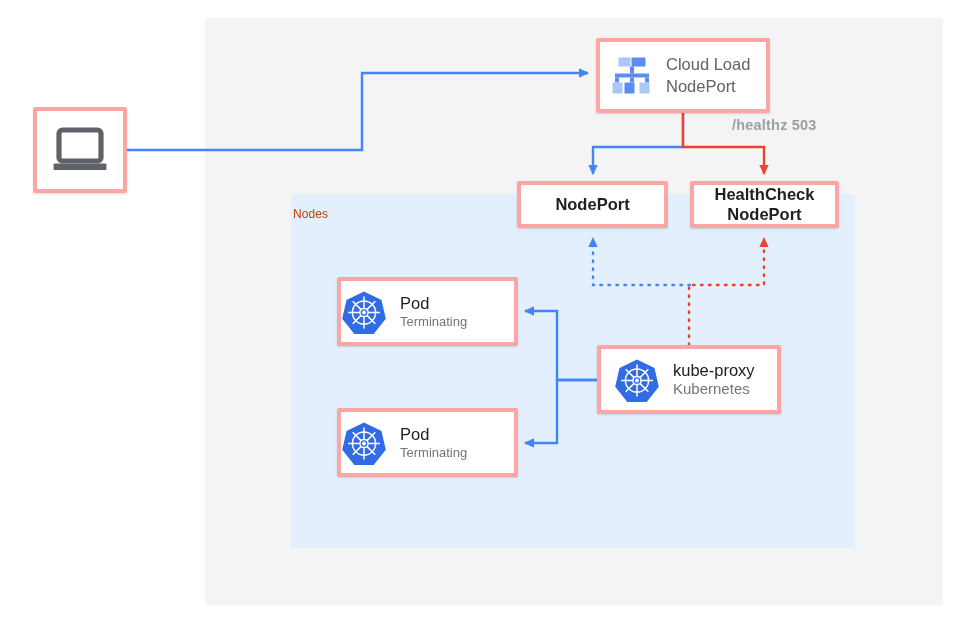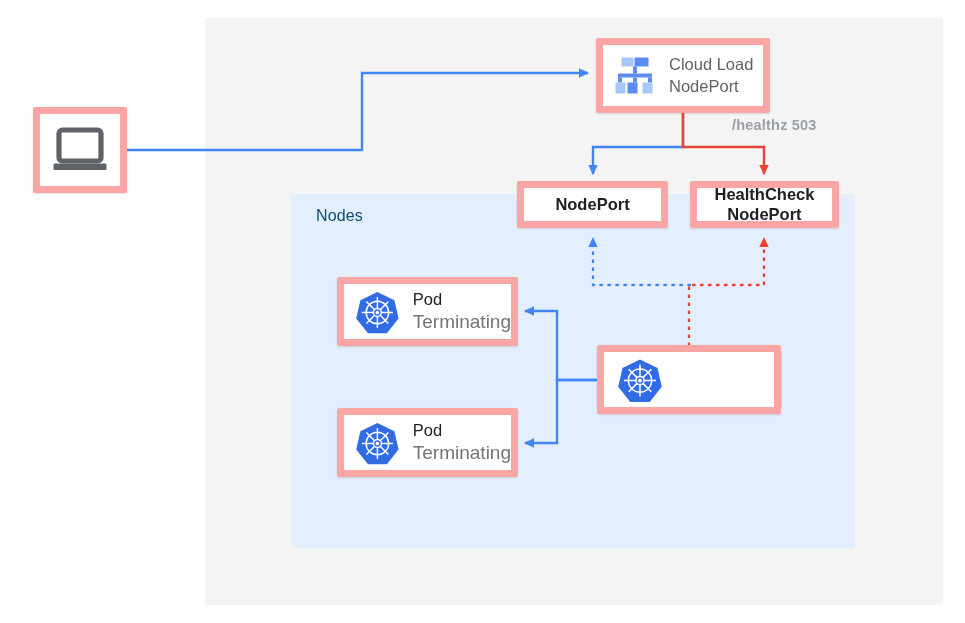--- a/index.html
+++ b/index.html
@@ -29,30 +29,30 @@
     background: #f4f4f4;
     border-radius: 3px;
   }
   .panel-nodes {
     left: 291px; top: 194px;
     width: 564px; height: 354px;
     background: #e3effc;
     border-radius: 3px;
   }
   .panel-nodes-label {
-    left: 316px; top: 207px;
-    font-size: 16px;
-    color: #0c4a6e;
+    left: 293px; top: 207px;
+    font-size: 12px;
+    color: #c2410c;
     letter-spacing: .1px;
   }
 
   
   .card {
     background: #ffffff;
-    border: 7px solid #fca5a5;
+    border: 4px solid #fca5a5;
     border-radius: 2px;
     box-shadow: 0 1px 2px rgba(60,64,67,.18);
     box-sizing: border-box;
   }
 
   
   .client-box {
     left: 33px; top: 107px;
     width: 94px; height: 86px;
     display: flex; align-items: center; justify-content: center;
@@ -89,32 +89,32 @@
     color: #202124;
     text-align: center;
     line-height: 1.2;
   }
 
   
   .pod-box {
     left: 337px;
     width: 181px; height: 69px;
     display: flex; align-items: center;
-    padding-left: 12px;
+    padding-left: 1px;
   }
   .pod-box.p1 { top: 277px; }
   .pod-box.p2 { top: 408px; }
   .pod-text { margin-left: 14px; }
   .pod-title {
     font-size: 16.5px;
     color: #202124;
     line-height: 1.25;
   }
   .pod-sub {
-    font-size: 19px;
+    font-size: 13px;
     color: #757575;
     line-height: 1.25;
   }
 
   
   .kp-box {
     left: 597px; top: 345px;
     width: 184px; height: 69px;
     display: flex; align-items: center;
     padding-left: 14px;
@@ -288,15 +288,19 @@
         <line x1="22" y1="26.6" x2="22" y2="38.5"></line>
         <line x1="6" y1="22.5" x2="17.9" y2="22.5"></line>
         <line x1="26.1" y1="22.5" x2="38" y2="22.5"></line>
         <line x1="10.7" y1="11.2" x2="19.1" y2="19.6"></line>
         <line x1="24.9" y1="25.4" x2="33.3" y2="33.8"></line>
         <line x1="33.3" y1="11.2" x2="24.9" y2="19.6"></line>
         <line x1="19.1" y1="25.4" x2="10.7" y2="33.8"></line>
       </g>
       <circle cx="22" cy="22.5" r="1.9" fill="#ffffff"></circle>
     </svg>
+    <div class="kp-text">
+      <div class="kp-title">kube-proxy</div>
+      <div class="kp-sub">Kubernetes</div>
+    </div>
   </div>
 
 </div>
 
 </body></html>

